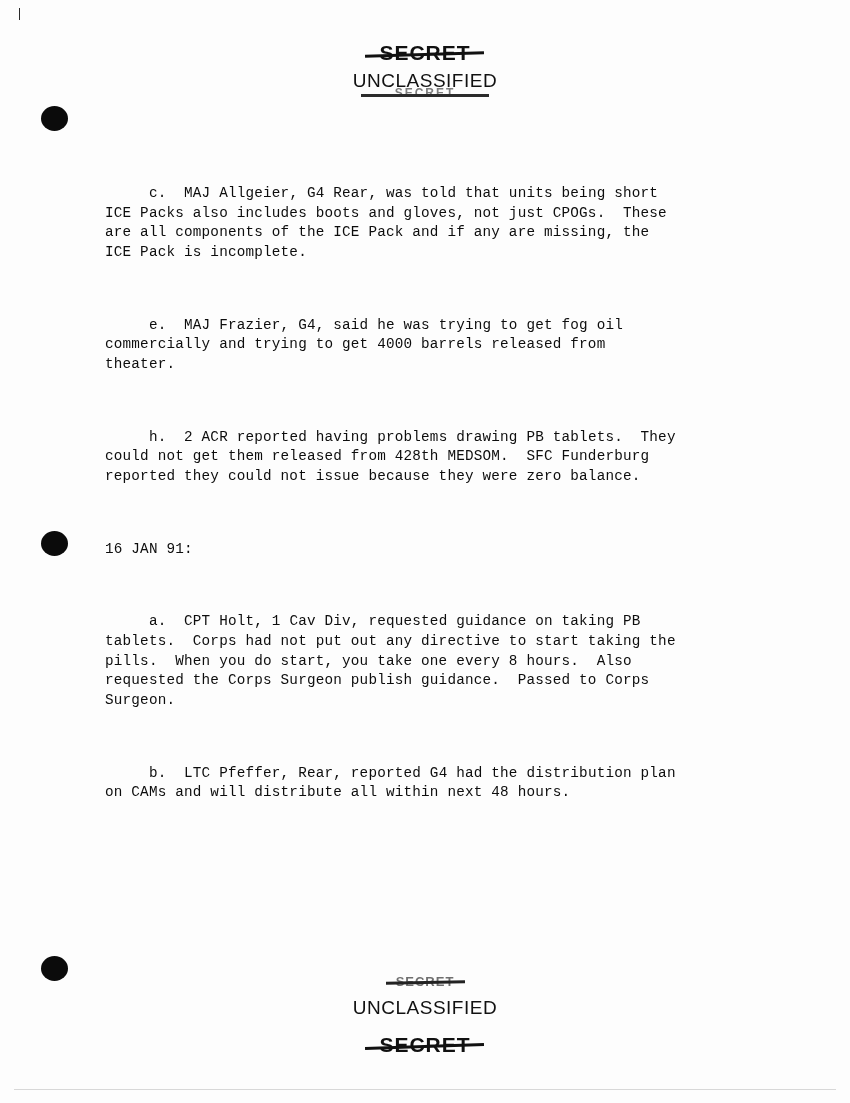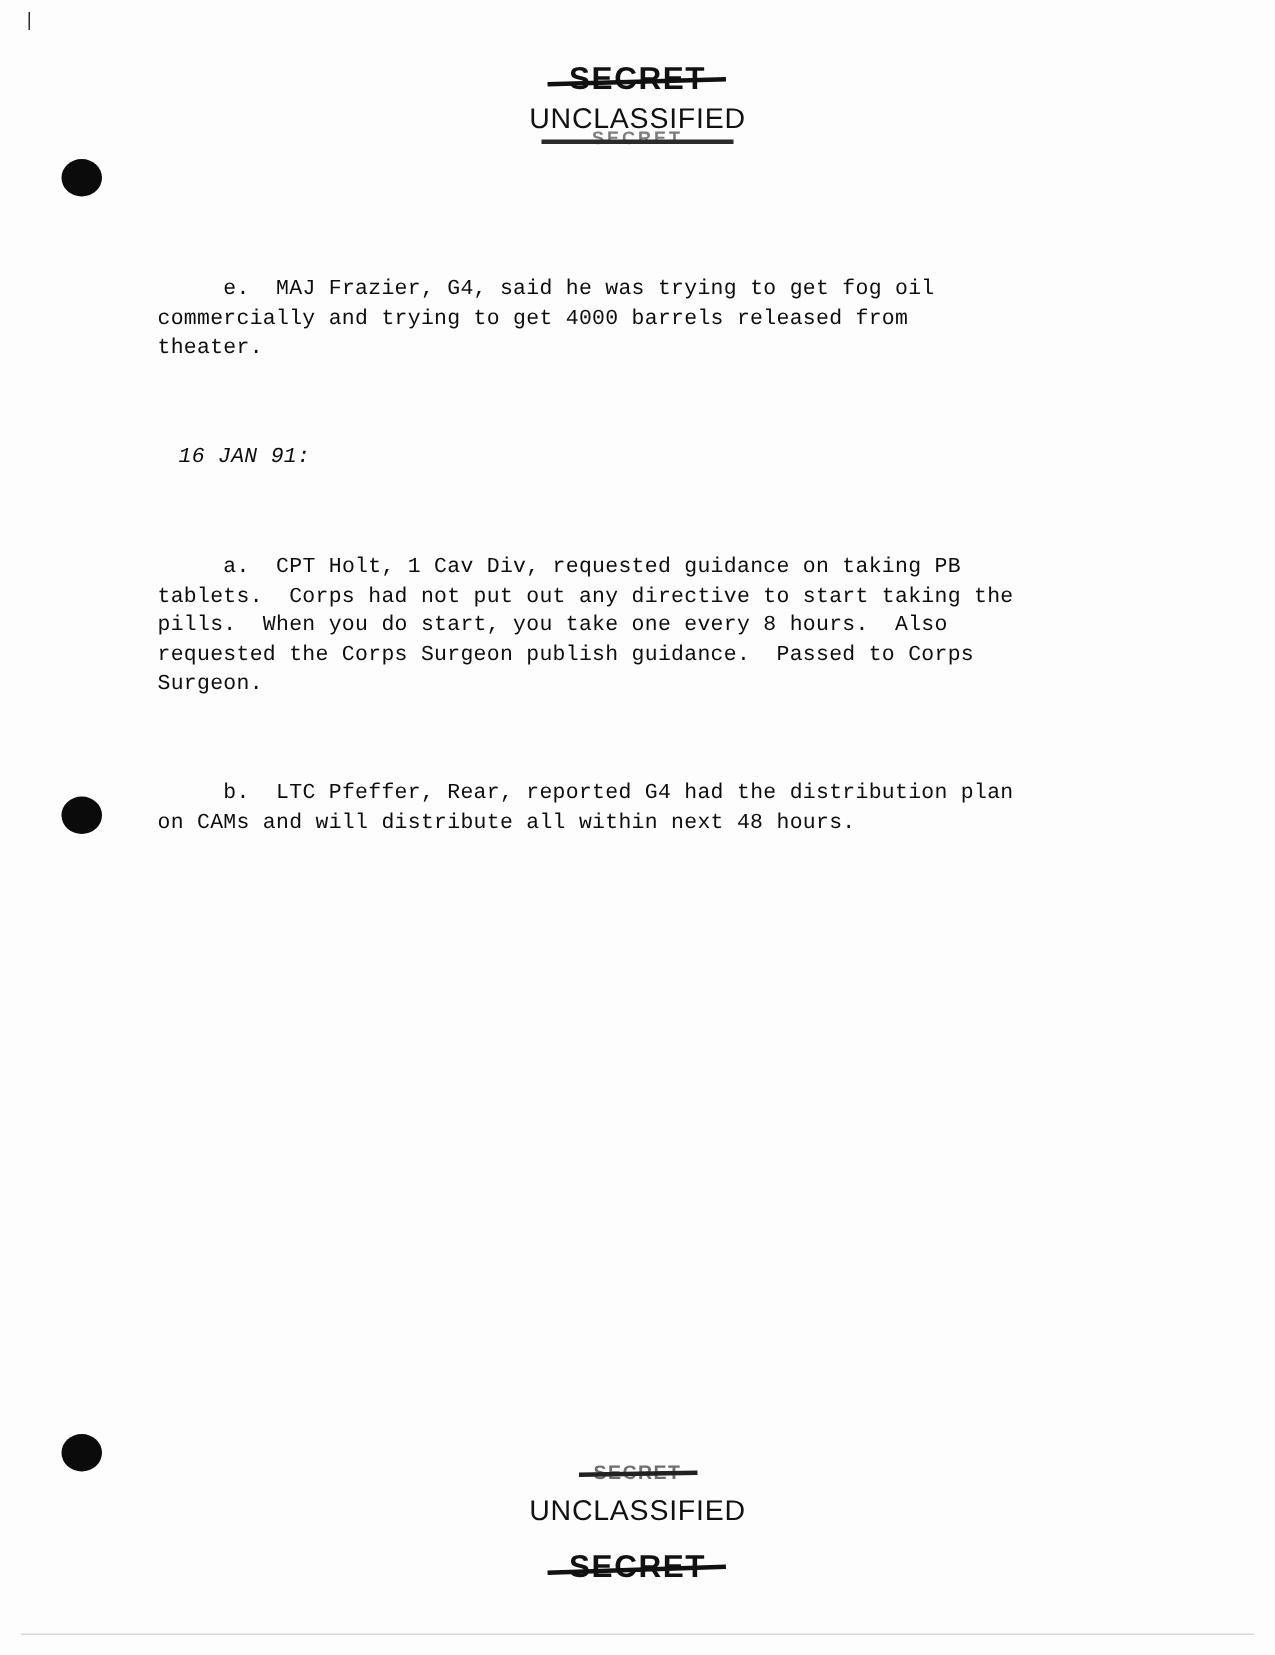--- a/index.html
+++ b/index.html
@@ -126,21 +126,21 @@
     left: 105px;
     top: 145px;
     width: 665px;
     font-size: 14.3px;
     line-height: 19.6px;
     letter-spacing: 0.2px;
     white-space: pre-wrap;
     color: #0d0d0d;
   }
   .para { margin: 0 0 14px 0; white-space: pre-wrap; }
-  .date-head { margin: 0 0 14px 14px; font-style: italic; }
+  .date-head { margin: 0 0 14px 0; }
 
   
   .stamp-bottom {
     position: absolute;
     left: 0;
     right: 0;
     bottom: 46px;
     text-align: center;
   }
   .secret-faded {
@@ -207,23 +207,30 @@
     <div class="unclass">
       <span class="unclass-sub">
         <span>UNCLASSIFIED</span>
         <span class="ghost-word">SECRET</span>
         <span class="ghost-strike"></span>
       </span>
     </div>
   </div>
 
   <div class="body-text">
+    <p class="para">     c.  MAJ Allgeier, G4 Rear, was told that units being short
+ICE Packs also includes boots and gloves, not just CPOGs.  These
+are all components of the ICE Pack and if any are missing, the
+ICE Pack is incomplete.</p>
     <p class="para">     e.  MAJ Frazier, G4, said he was trying to get fog oil
 commercially and trying to get 4000 barrels released from
 theater.</p>
+    <p class="para">     h.  2 ACR reported having problems drawing PB tablets.  They
+could not get them released from 428th MEDSOM.  SFC Funderburg
+reported they could not issue because they were zero balance.</p>
     <p class="date-head">16 JAN 91:</p>
     <p class="para">     a.  CPT Holt, 1 Cav Div, requested guidance on taking PB
 tablets.  Corps had not put out any directive to start taking the
 pills.  When you do start, you take one every 8 hours.  Also
 requested the Corps Surgeon publish guidance.  Passed to Corps
 Surgeon.</p>
     <p class="para">     b.  LTC Pfeffer, Rear, reported G4 had the distribution plan
 on CAMs and will distribute all within next 48 hours.</p>
     
     

